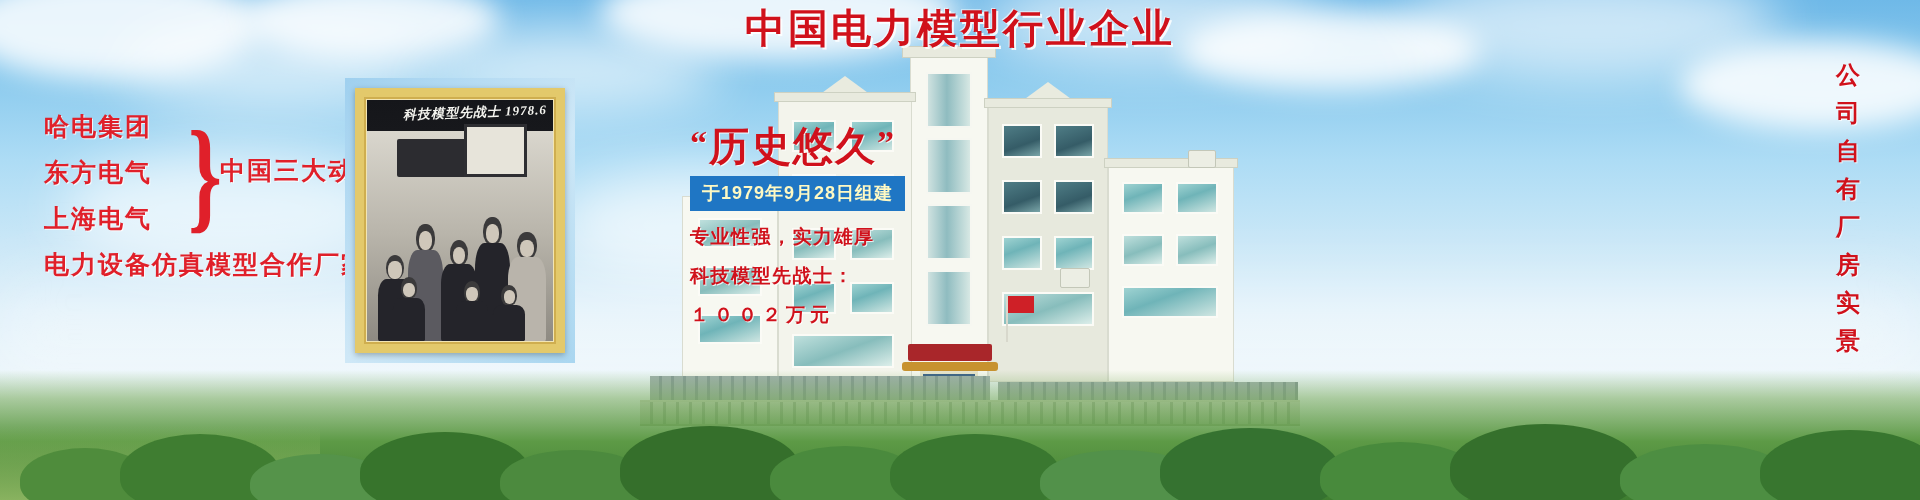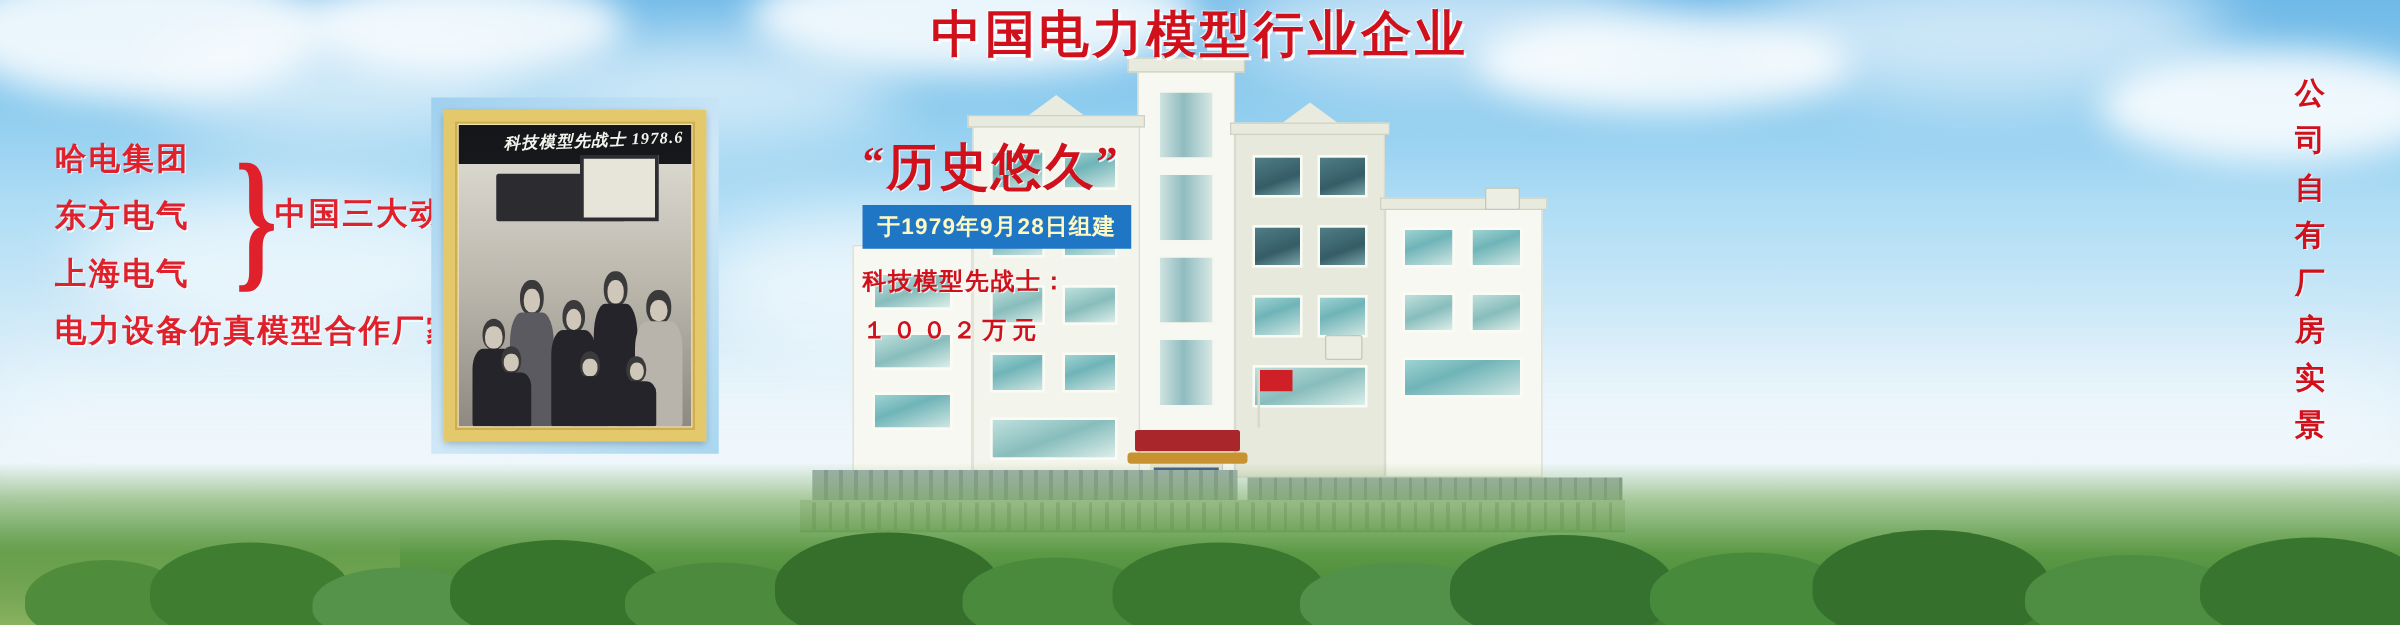--- a/index.html
+++ b/index.html
@@ -120,21 +120,21 @@
   .person{position:absolute;bottom:0;}
   .p-head{position:absolute;border-radius:48% 48% 45% 45%;background:#3b3a3b;}
   .p-face{position:absolute;border-radius:46%;background:#cfc7ba;}
   .p-body{position:absolute;border-radius:26% 26% 4% 4%;background:#24242a;}
   .p-body.lt{background:#5b5a60;}
   .p-body.wh{background:#b9b4ab;}
   .photo-desk{position:absolute;left:16%;top:16%;width:56%;height:16%;background:#2c2c30;border-radius:2px;}
   .photo-win{position:absolute;left:52%;top:10%;width:34%;height:22%;background:#e7e4da;border:3px solid #2e2e32;box-sizing:border-box;}
 
   
-  .center-block{position:absolute;left:690px;top:112px;width:230px;}
+  .center-block{position:absolute;left:690px;top:124px;width:230px;}
   .quote-line{
     font-size:40px;font-weight:bold;color:#d0111b;letter-spacing:2px;
     white-space:nowrap;line-height:1.1;
     text-shadow:1px 1px 0 rgba(255,255,255,.85);
   }
   .quote-mark{font-family:"Liberation Serif",serif;font-size:34px;vertical-align:top;}
   .date-badge{
     display:inline-block;margin-top:8px;
     background:#1f76c4;color:#fef9c3;
     font-size:18px;font-weight:bold;letter-spacing:1px;
@@ -318,20 +318,21 @@
             <div class="p-body" style="left:0;top:36%;width:100%;height:64%;"></div>
           </div>
         </div>
       </div>
     </div>
   </div>
 
   <div class="center-block">
     <div class="quote-line"><span class="quote-mark">“</span><span>历史悠久</span><span class="quote-mark">”</span></div>
     <div class="date-badge">于1979年9月28日组建</div>
+    <div class="info-line">专业性强，实力雄厚</div>
     <div class="info-line">科技模型先战士：</div>
     <div class="info-line num">１００２万元</div>
   </div>
 
   <div class="right-vertical">
     <span class="rv-char">公</span>
     <span class="rv-char">司</span>
     <span class="rv-char">自</span>
     <span class="rv-char">有</span>
     <span class="rv-char">厂</span>

